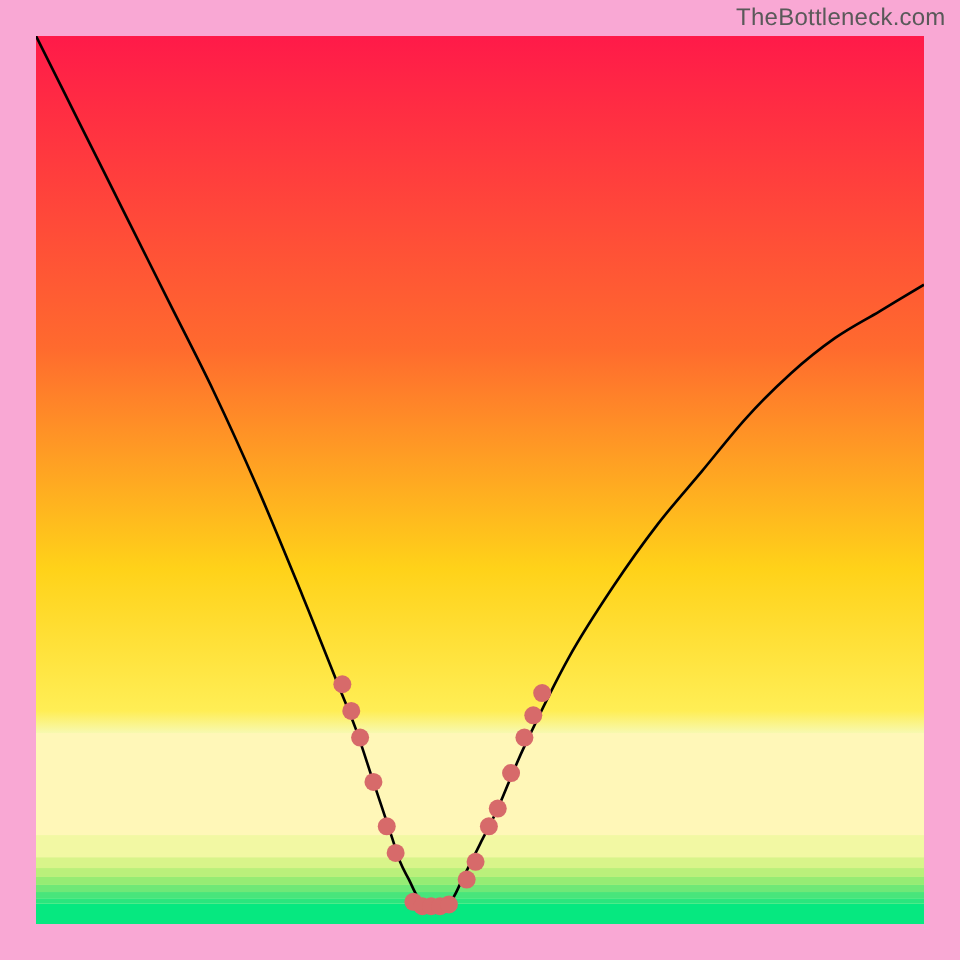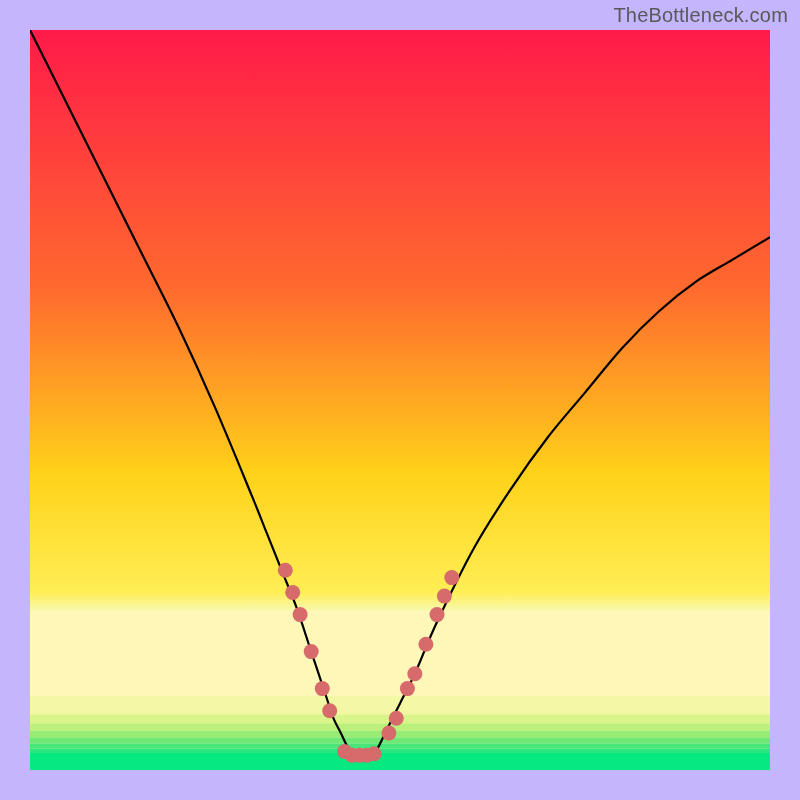--- a/index.html
+++ b/index.html
@@ -10,21 +10,21 @@
     background: #000;
     overflow: hidden;
     font-family: Arial, Helvetica, sans-serif;
   }
   .frame {
     position: absolute;
     left: 0;
     top: 0;
     width: 800px;
     height: 800px;
-    background: #c4b5fd;
+    background: #f9a8d4;
   }
   .watermark {
     position: absolute;
     top: 4px;
     right: 12px;
     color: #595959;
     font-size: 20px;
     font-weight: 500;
     letter-spacing: 0.2px;
     z-index: 10;

